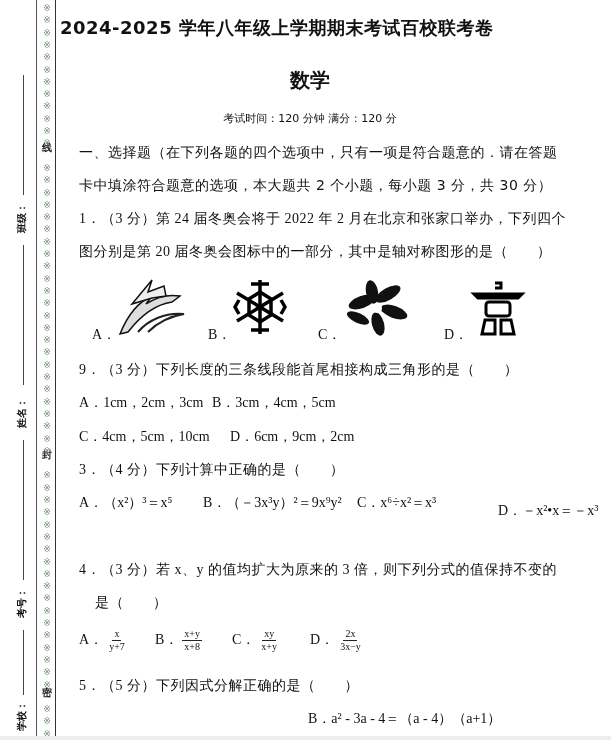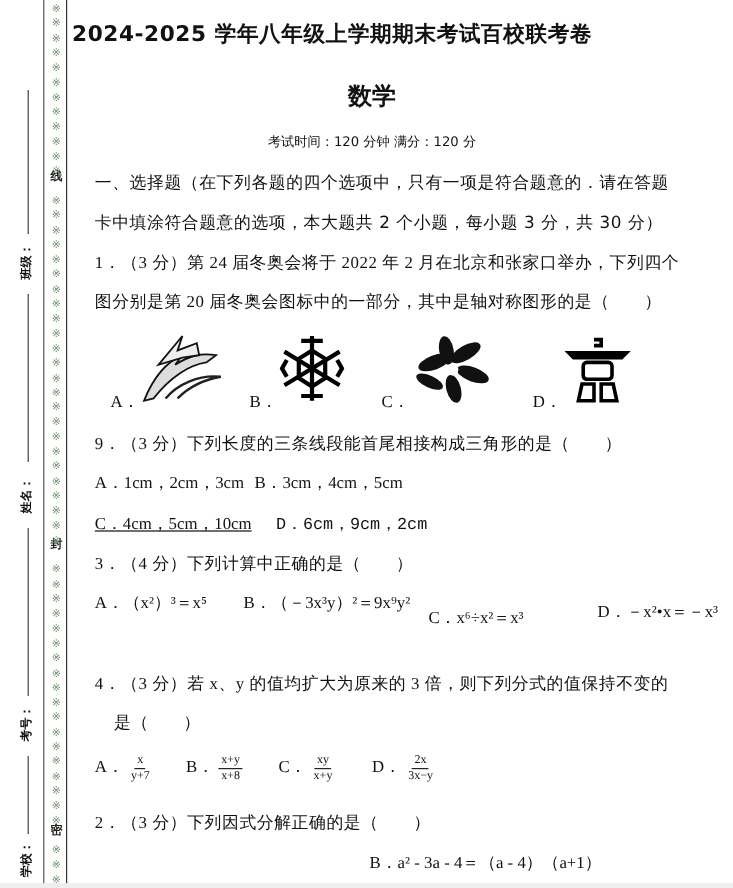--- a/index.html
+++ b/index.html
@@ -165,35 +165,35 @@
     </g>
   </svg>
 
   <div class="line serif" style="top:361px;">9．（3 分）下列长度的三条线段能首尾相接构成三角形的是（　　）</div>
   <div class="opt" style="left:19px;top:394px;">
     <span>A．</span><span>1cm，2cm，3cm</span>
   </div>
   <div class="opt" style="left:152px;top:394px;">
     <span>B．</span><span>3cm，4cm，5cm</span>
   </div>
-  <div class="opt" style="left:19px;top:428px;text-decoration:underline;">
+  <div class="opt" style="left:19px;top:428px;">
     <span>C．</span><span>4cm，5cm，10cm</span>
   </div>
-  <div class="opt" style="left:170px;top:428px;font-family:Liberation Mono, monospace;">
+  <div class="opt" style="left:170px;top:428px;">
     <span>D．</span><span>6cm，9cm，2cm</span>
   </div>
 
   <div class="line serif" style="top:461px;">3．（4 分）下列计算中正确的是（　　）</div>
   <div class="opt" style="left:19px;top:494px;">
     <span>A．</span><span>（x²）³＝x⁵</span>
   </div>
   <div class="opt" style="left:143px;top:494px;">
     <span>B．</span><span>（－3x³y）²＝9x⁹y²</span>
   </div>
-  <div class="opt" style="left:297px;top:506px;">
+  <div class="opt" style="left:297px;top:494px;">
     <span>C．</span><span>x⁶÷x²＝x³</span>
   </div>
   <div class="opt" style="left:438px;top:494px;width:110px;line-height:33px;">
     <span>D．</span><span>－x²•x＝－x³</span>
   </div>
 
   <div class="line serif" style="top:561px;">4．（3 分）若 x、y 的值均扩大为原来的 3 倍，则下列分式的值保持不变的</div>
   <div class="line serif" style="top:594px;left:35px;">是（　　）</div>
   <div class="opt" style="left:19px;top:628px;">
     <span>A．</span><span class="frac">
@@ -213,21 +213,21 @@
         <span class="den">x+y</span>
       </span>
   </div>
   <div class="opt" style="left:250px;top:628px;">
     <span>D．</span><span class="frac">
         <span class="num">2x</span>
         <span class="den">3x−y</span>
       </span>
   </div>
 
-  <div class="line serif" style="top:677px;">2．（3 分）下列因式分解正确的是（　　）</div>
+  <div class="line serif" style="top:677px;">5．（5 分）下列因式分解正确的是（　　）</div>
   <div class="opt" style="left:19px;top:710px;margin-top:44px;">
     <span>A．</span><span>2x² - 4x＝2x（x - 4）</span>
   </div>
   <div class="opt" style="left:226px;top:710px;margin-left:22px;">
     <span>B．</span><span>a² - 3a - 4＝（a - 4）（a+1）</span>
   </div>
 </div>
 
 <div class="bottom-border"></div>
 

